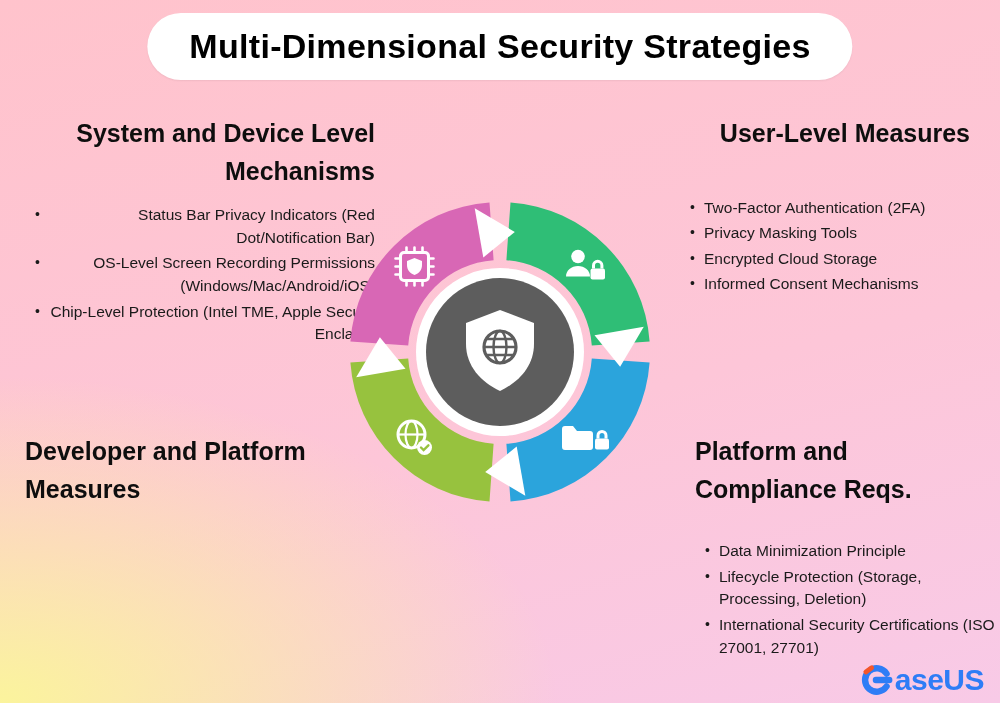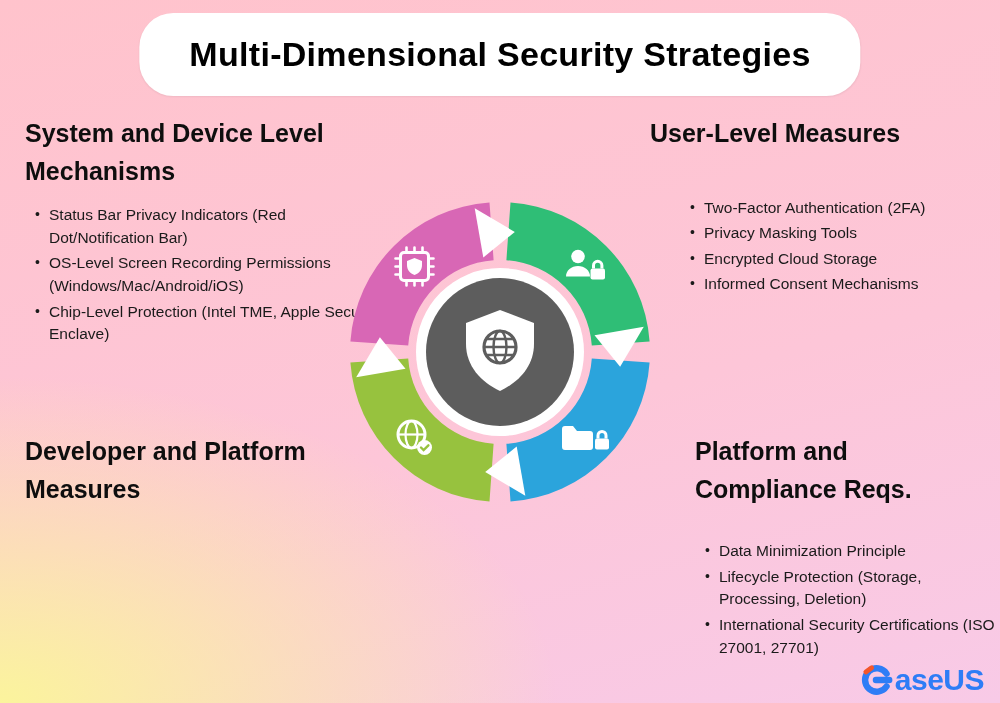--- a/index.html
+++ b/index.html
@@ -19,21 +19,21 @@
     position: absolute;
     top: 13px;
     left: 50%;
     transform: translateX(-50%);
     background: #ffffff;
     border-radius: 34px;
     padding: 10px 38px;
     box-shadow: 0 1px 2px rgba(0,0,0,0.06);
   }
   .title-pill h1 {
-    margin: 12px;
+    margin: 4px;
     font-size: 34px;
     font-weight: bold;
     color: #000;
     letter-spacing: 0.3px;
     white-space: nowrap;
   }
 
   
   .sec { position: absolute; }
   .sec h2 {
@@ -58,23 +58,23 @@
   }
   .sec li::before {
     content: "•";
     position: absolute;
     left: 0;
     top: 0;
     font-size: 14px;
     color: #1a1a1a;
   }
 
-  .sec-system   { left: 25px;  top: 115px; width: 350px; }
+  .sec-system   { left: 25px;  top: 115px; width: 350px; text-align: right; }
   .sec-user     { left: 650px; top: 115px; width: 320px; }
-  .sec-user h2  { text-align: left; margin-bottom: 44px; }
+  .sec-user h2  { text-align: right; margin-bottom: 44px; }
   .sec-user ul  { margin-left: 30px; }
   .sec-dev      { left: 25px;  top: 433px; width: 352px; }
   .sec-dev h2   { margin-bottom: 44px; }
   .sec-dev ul   { margin-left: 12px; }
   .sec-platform { left: 695px; top: 433px; width: 305px; }
   .sec-platform h2 { width: 250px; margin-bottom: 32px; }
 
   
   .diagram {
     position: absolute;

